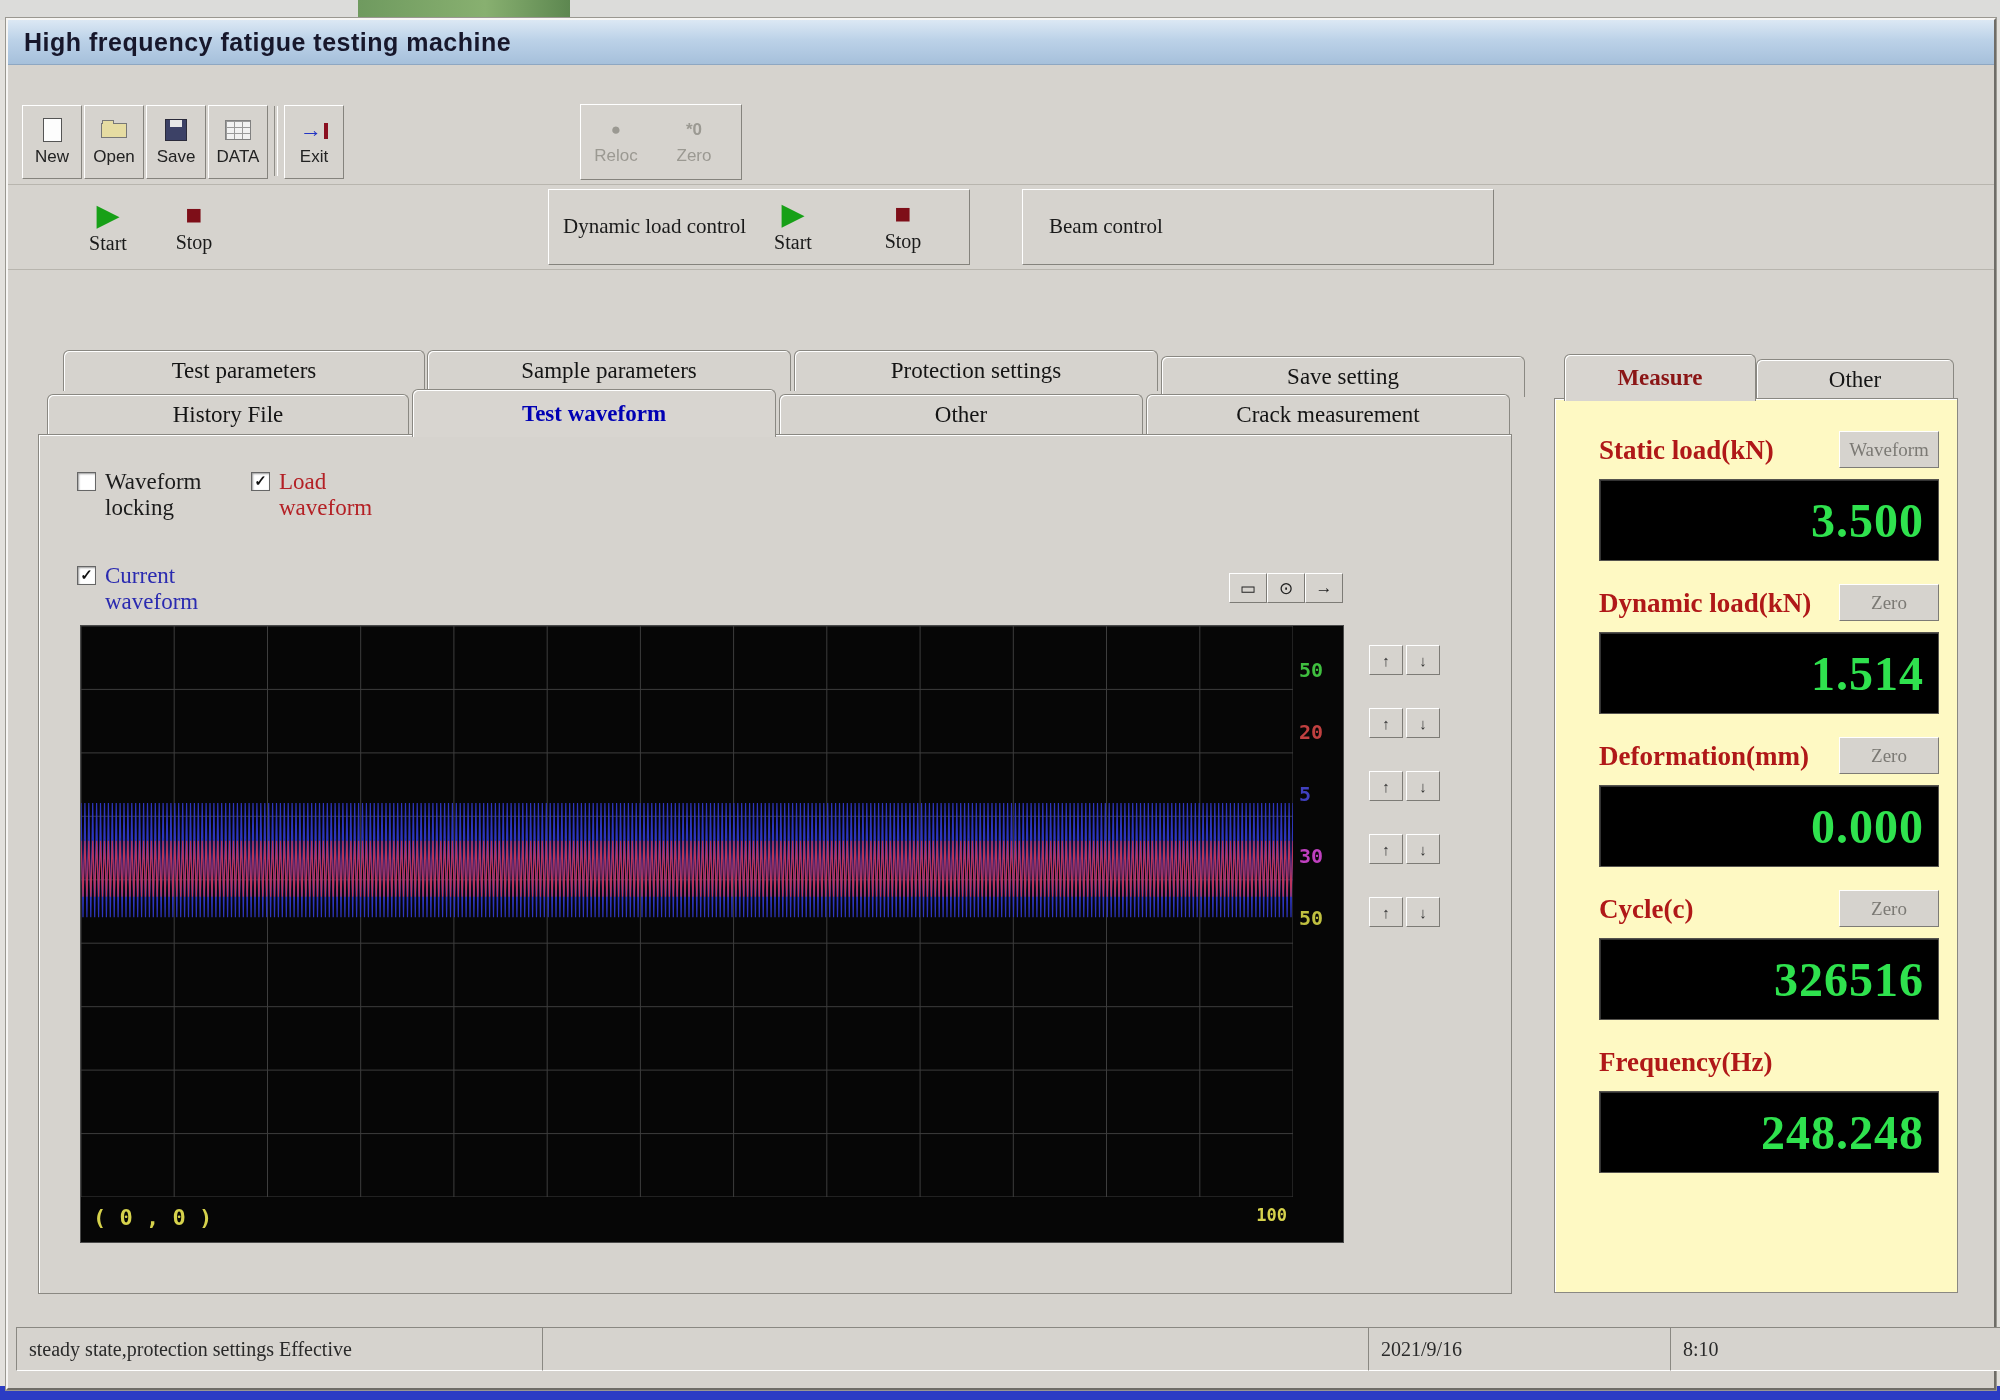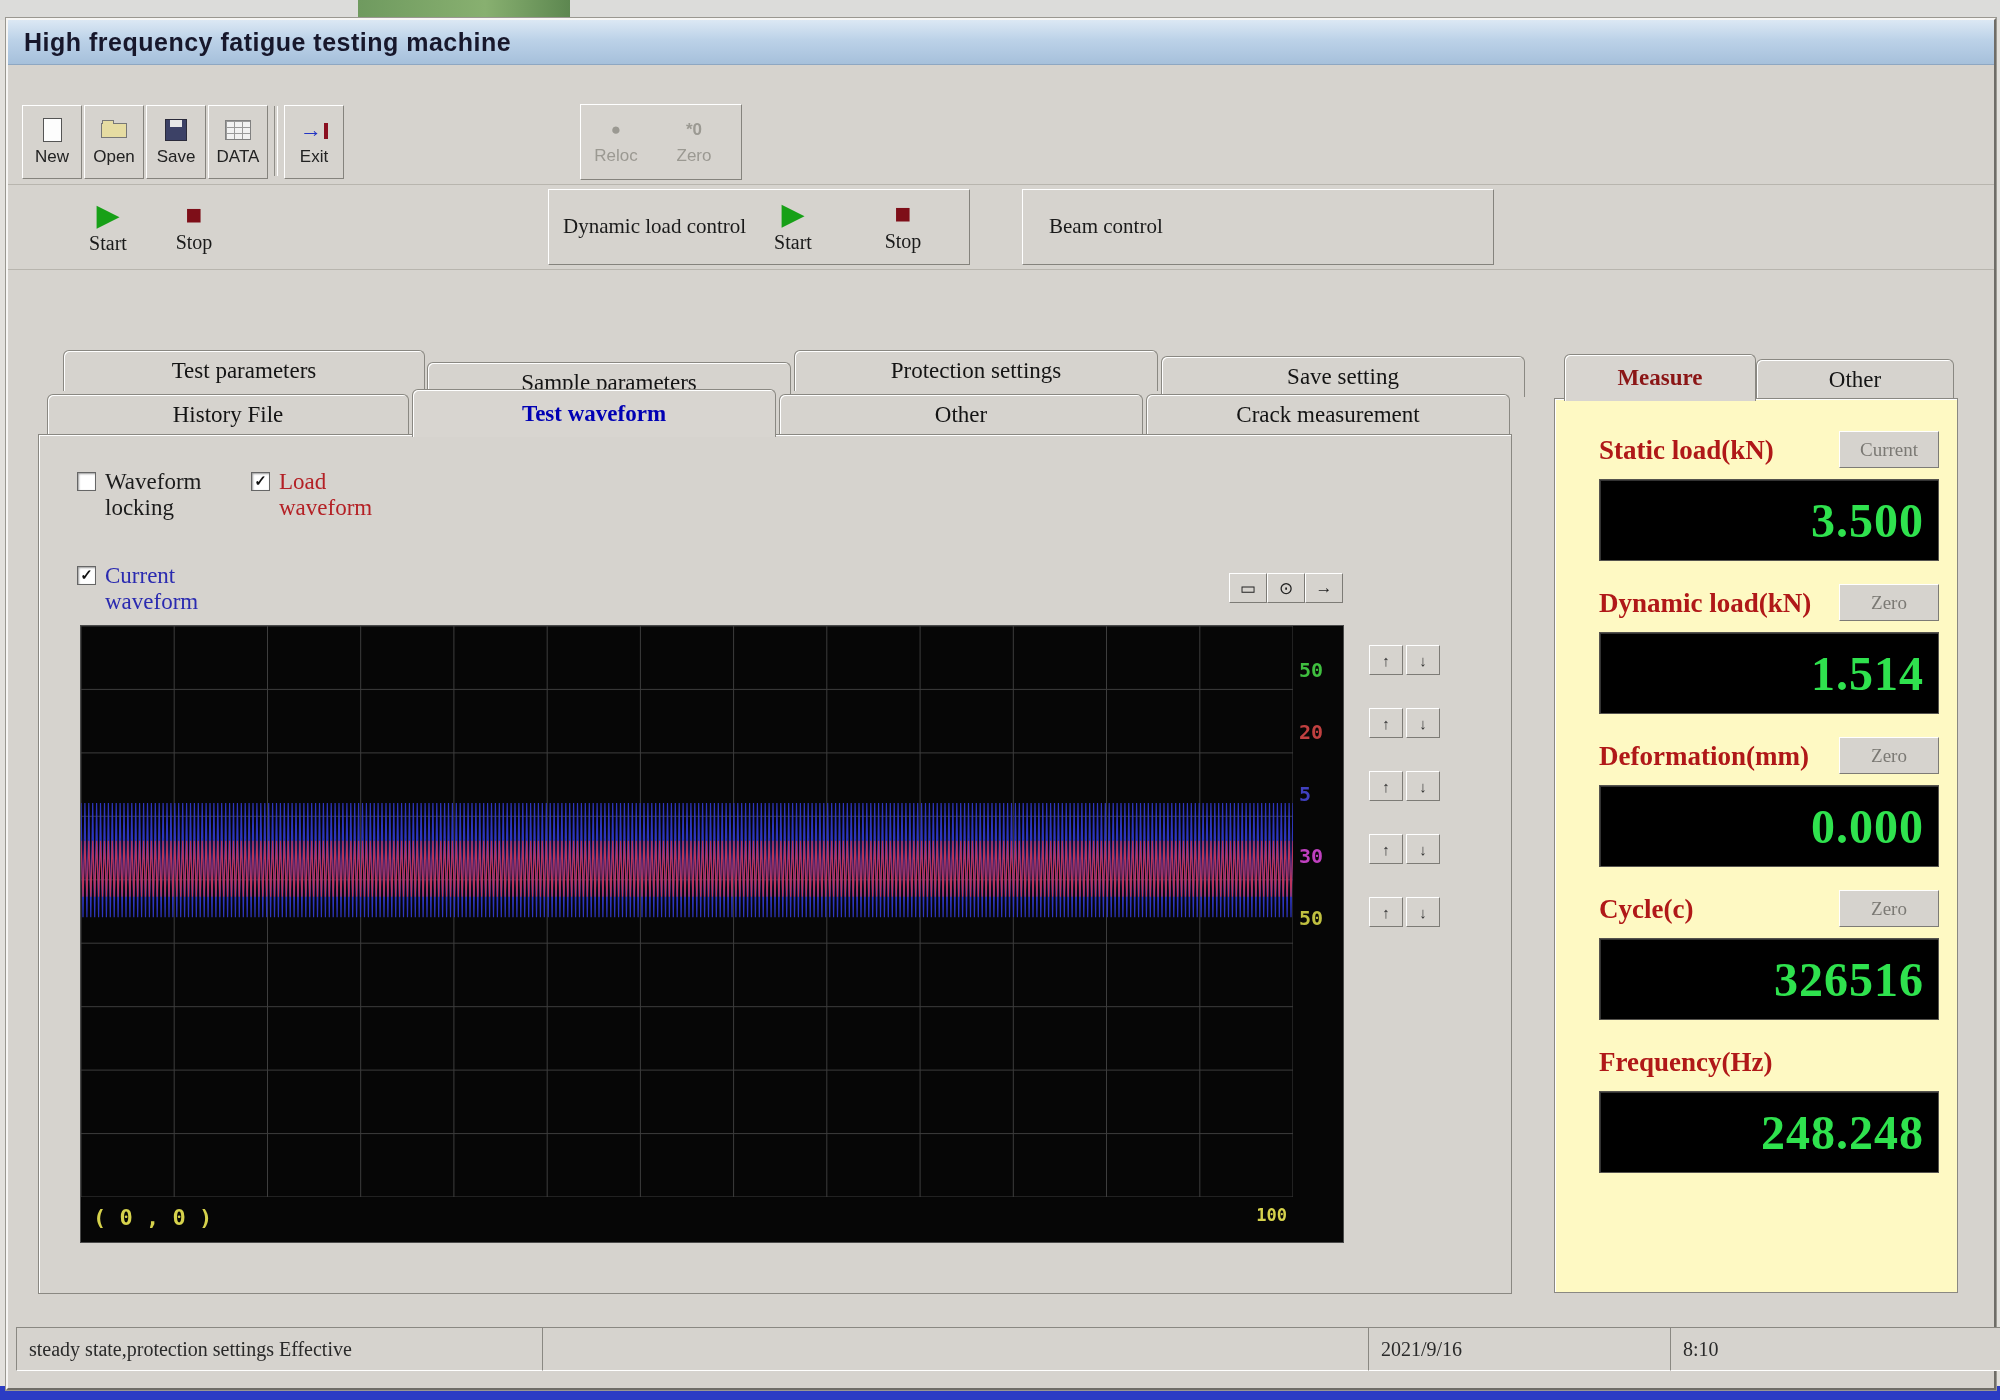--- a/index.html
+++ b/index.html
@@ -224,21 +224,21 @@
         <span class="play-label">Stop</span>
       </div>
     </div>
 
     <div class="tb-group" style="left:1014px;width:470px">
       <span class="grp-label" style="left:26px">Beam control</span>
     </div>
   </div>
 
   <div class="tab" style="left:55px;top:330px;width:360px">Test parameters</div>
-  <div class="tab" style="left:419px;top:342px;width:362px">Sample parameters</div>
+  <div class="tab" style="left:419px;top:330px;width:362px">Sample parameters</div>
   <div class="tab" style="left:786px;top:330px;width:362px">Protection settings</div>
   <div class="tab" style="left:1153px;top:336px;width:362px">Save setting</div>
 
   <div class="tab" style="left:39px;top:374px;width:360px">History File</div>
   <div class="tab active" style="left:404px;top:369px;width:362px">Test waveform</div>
   <div class="tab" style="left:771px;top:374px;width:362px">Other</div>
   <div class="tab" style="left:1138px;top:374px;width:362px">Crack measurement</div>
 
   <div class="content-panel">
 
@@ -333,21 +333,21 @@
       </div>
   </div>
 
   <div class="tab meas-active" style="left:1556px;top:334px;width:190px">Measure</div>
   <div class="tab" style="left:1748px;top:339px;width:196px">Other</div>
 
   <div class="meas-body">
 
     <div class="meas-field" style="top:36px">
       <span class="meas-label" style="color: rgb(176, 24, 24);">Static load(kN)</span>
-      <div class="meas-btn">Current</div>
+      <div class="meas-btn">Waveform</div>
       <div class="meas-display" style="color: rgb(47, 226, 78);">3.500</div>
     </div>
 
     <div class="meas-field" style="top:189px">
       <span class="meas-label" style="color: rgb(176, 24, 24);">Dynamic load(kN)</span>
       <div class="meas-btn">Zero</div>
       <div class="meas-display" style="color: rgb(47, 226, 78);">1.514</div>
     </div>
 
     <div class="meas-field" style="top:342px">

